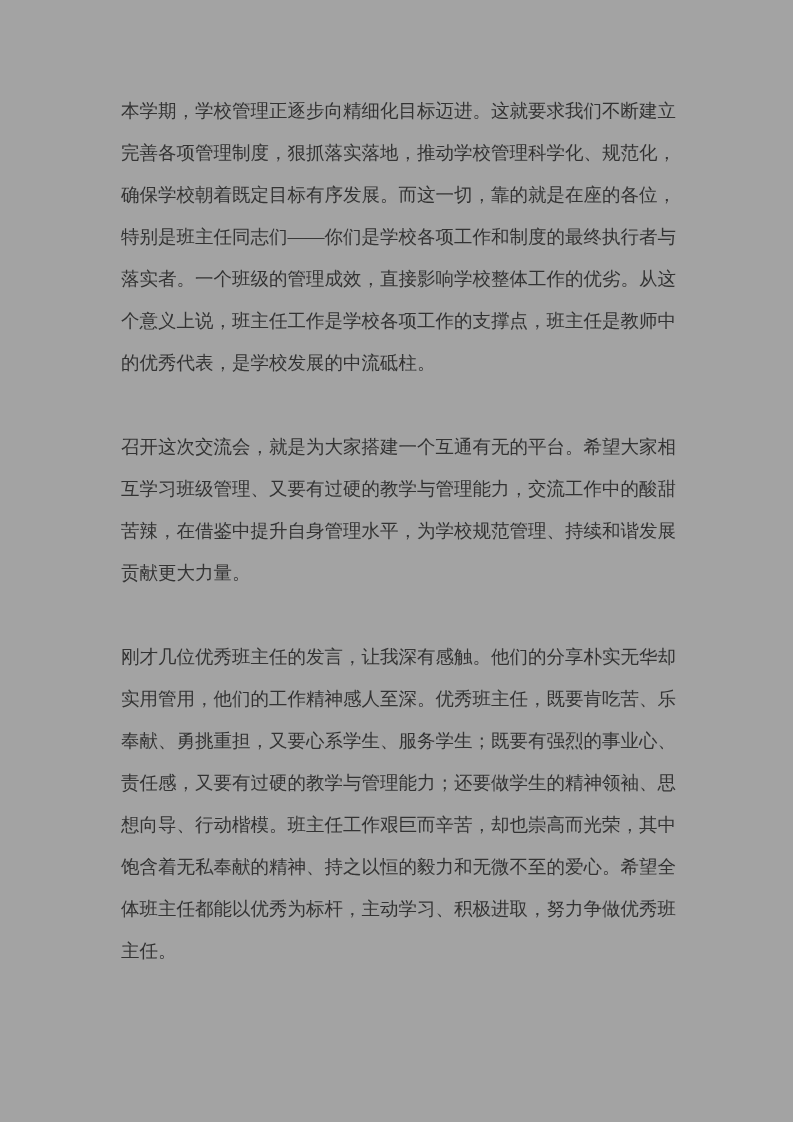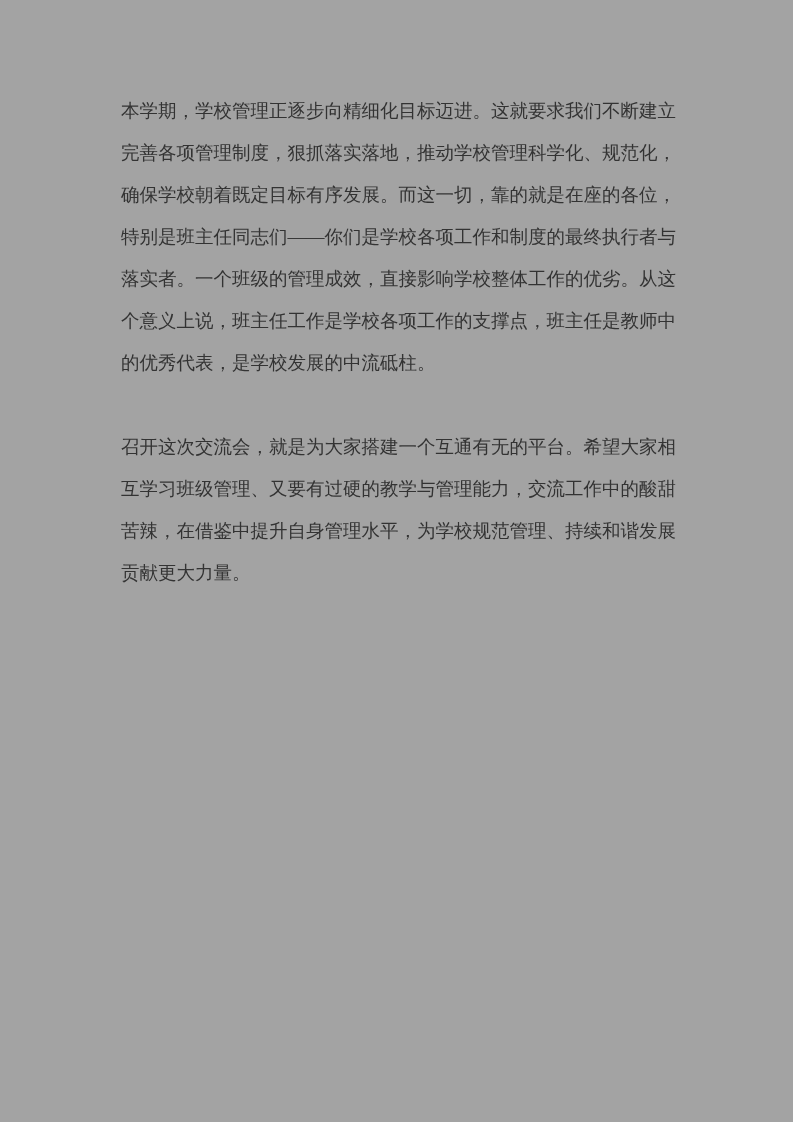--- a/index.html
+++ b/index.html
@@ -34,14 +34,15 @@
     margin-bottom: 0;
   }
 </style>
 </head>
 <body>
 
 <div class="page">
   <div class="content">
     <p>本学期，学校管理正逐步向精细化目标迈进。这就要求我们不断建立完善各项管理制度，狠抓落实落地，推动学校管理科学化、规范化，确保学校朝着既定目标有序发展。而这一切，靠的就是在座的各位，特别是班主任同志们——你们是学校各项工作和制度的最终执行者与落实者。一个班级的管理成效，直接影响学校整体工作的优劣。从这个意义上说，班主任工作是学校各项工作的支撑点，班主任是教师中的优秀代表，是学校发展的中流砥柱。</p>
     <p>召开这次交流会，就是为大家搭建一个互通有无的平台。希望大家相互学习班级管理、又要有过硬的教学与管理能力，交流工作中的酸甜苦辣，在借鉴中提升自身管理水平，为学校规范管理、持续和谐发展贡献更大力量。</p>
+    <p>刚才几位优秀班主任的发言，让我深有感触。他们的分享朴实无华却实用管用，他们的工作精神感人至深。优秀班主任，既要肯吃苦、乐奉献、勇挑重担，又要心系学生、服务学生；既要有强烈的事业心、责任感，又要有过硬的教学与管理能力；还要做学生的精神领袖、思想向导、行动楷模。班主任工作艰巨而辛苦，却也崇高而光荣，其中饱含着无私奉献的精神、持之以恒的毅力和无微不至的爱心。希望全体班主任都能以优秀为标杆，主动学习、积极进取，努力争做优秀班主任。</p>
   </div>
 </div>
 
 </body></html>

